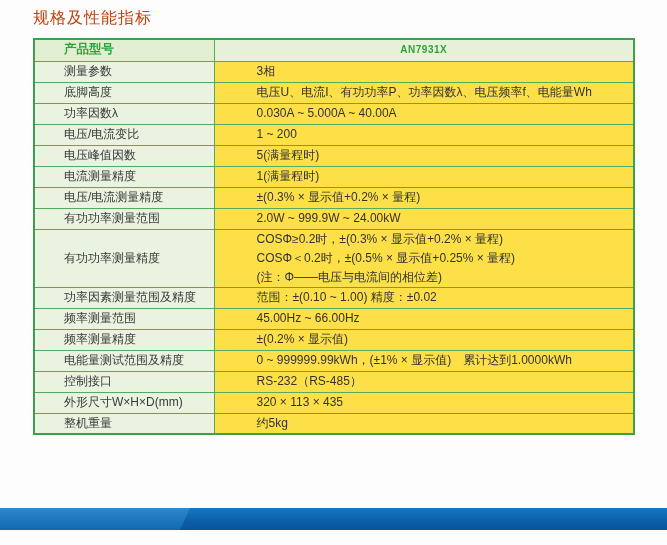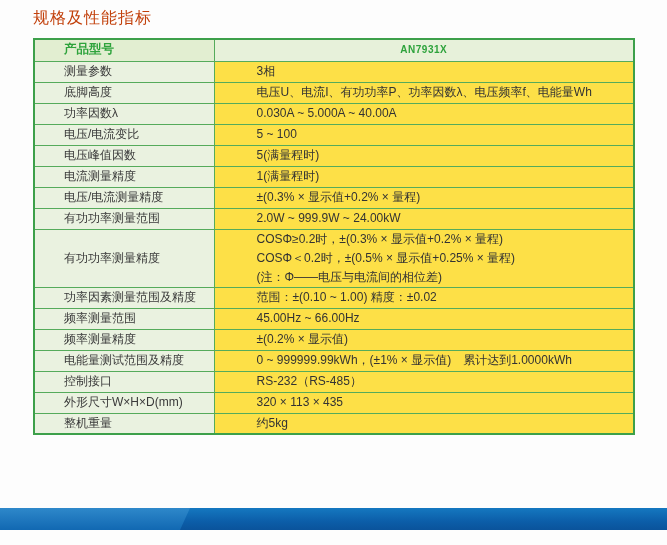--- a/index.html
+++ b/index.html
@@ -110,21 +110,21 @@
       <tr>
         <td class="label">底脚高度</td>
         <td class="value">电压U、电流I、有功功率P、功率因数λ、电压频率f、电能量Wh</td>
       </tr>
       <tr>
         <td class="label">功率因数λ</td>
         <td class="value">0.030A ~ 5.000A ~ 40.00A</td>
       </tr>
       <tr>
         <td class="label">电压/电流变比</td>
-        <td class="value">5 ~ 100</td>
+        <td class="value">1 ~ 200</td>
       </tr>
       <tr>
         <td class="label">电压峰值因数</td>
         <td class="value">5(满量程时)</td>
       </tr>
       <tr>
         <td class="label">电流测量精度</td>
         <td class="value">1(满量程时)</td>
       </tr>
       <tr>

